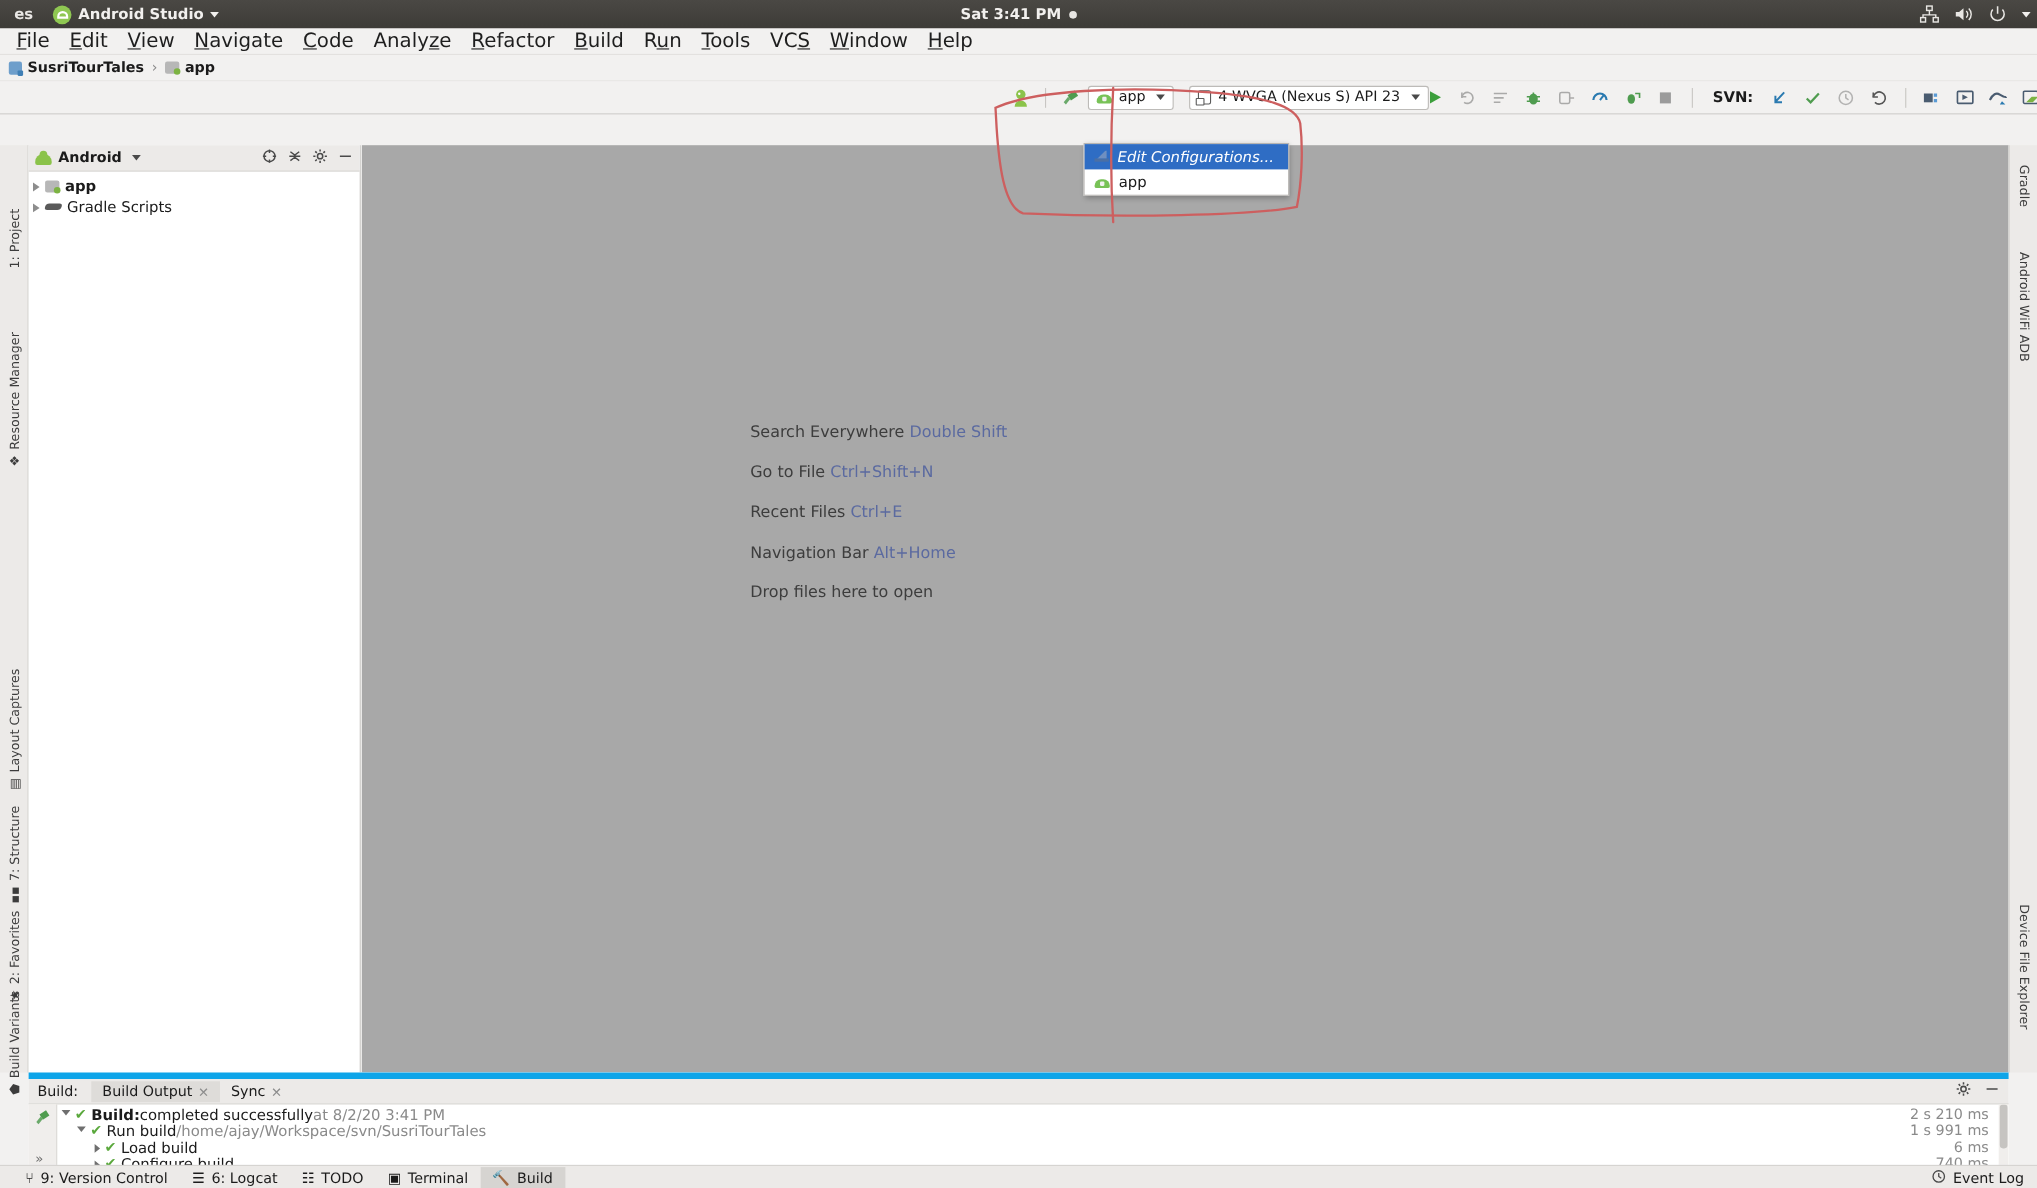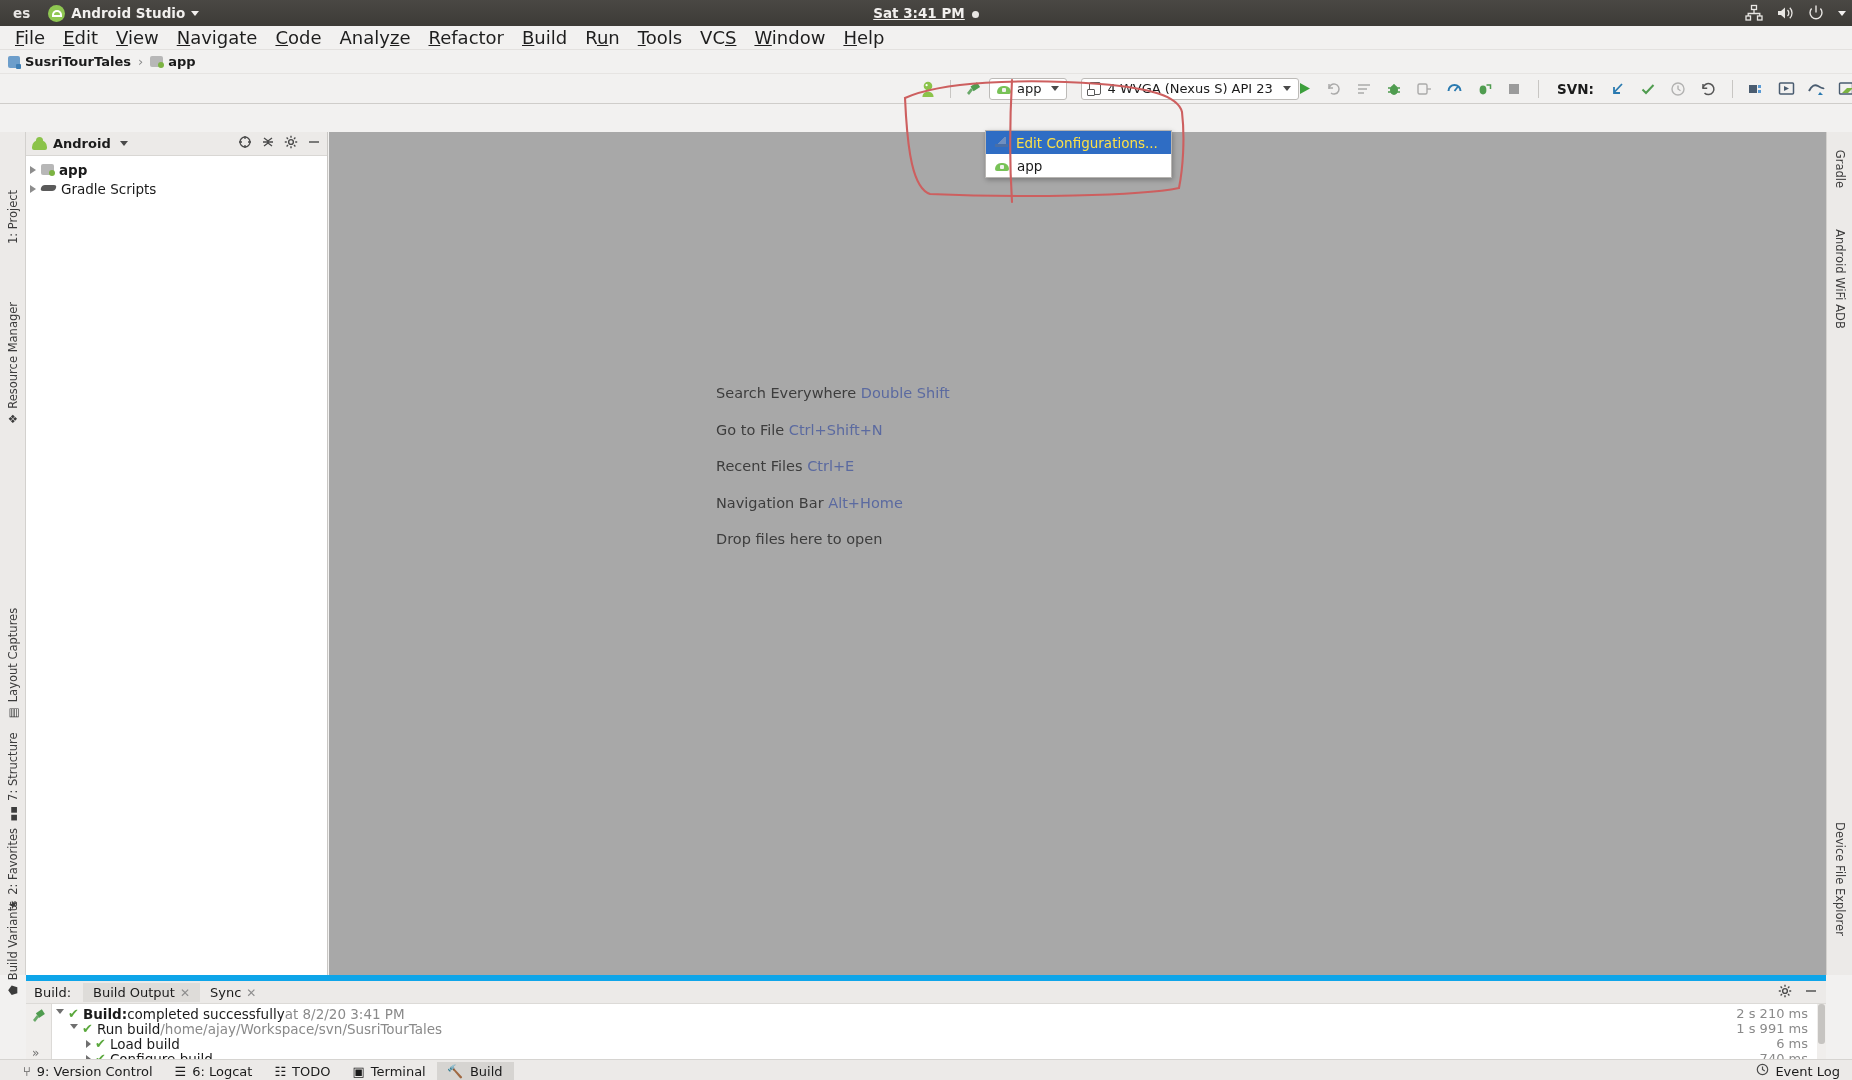--- a/index.html
+++ b/index.html
@@ -32,21 +32,21 @@
   .as-logo::after{
     content:""; position:absolute; left:5.5px; top:7px; width:6px; height:3px;
     background:#8fc752; border-radius:3px 3px 0 0;
   }
   .caret-down {
     width:0;height:0;border-left:4.5px solid transparent;border-right:4.5px solid transparent;
     border-top:5px solid #f2f0ee;
   }
   #unity-panel .center {
     position:absolute; left:0; right:0; text-align:center;
-    font-weight:bold; font-size:13.5px; pointer-events:none;text-decoration:underline;
+    font-weight:bold; font-size:13.5px; pointer-events:none;
   }
   #unity-panel .center span { pointer-events:auto; }
   #unity-panel .right {
     position:absolute; right:6px; top:0; height:26px;
     display:flex; align-items:center; gap:13px;
   }
   .tray-ico { width:18px; height:18px; display:block; }
   .rec-dot { width:7px;height:7px;border-radius:50%;background:#e8e6e3;display:inline-block;margin-left:7px; vertical-align:middle;}
 
   
@@ -139,21 +139,21 @@
   .gradle-ico::before{content:"";position:absolute;left:0;top:2px;width:15px;height:6px;background:#5a5a5a;border-radius:3px; transform:skewX(-18deg);}
 
   
   #editor {
     position:absolute; left:329px; top:0; right:26px; height:100%;
     background:#a8a8a8;
   }
   #hints {
     position:absolute; left:353px; top:254px; font-size:14.5px; color:#3d3d3d; line-height:1;
   }
-  #hints .row { margin-bottom:22px;margin-left:34px; }
+  #hints .row { margin-bottom:22px; }
   #hints .key { color:#5b6aa0; }
 
   
   #buildpanel {
     position:absolute; top:949px; left:26px; width:1800px; height:84px;
     background:#ffffff; border-top:6px solid #0ea5e9;
   }
   #bp-tabs {
     height:23px; background:#eceae8; display:flex; align-items:center;
     padding-left:8px; gap:0; font-size:13px; border-bottom:1px solid #dcdad7; position:relative;
@@ -186,21 +186,21 @@
   .btab.active { background:#d6d4d1; }
   #bottombar .right { margin-left:auto; margin-right:12px; display:flex; align-items:center; gap:6px; }
 
   
   #runmenu {
     position:absolute; left:985px; top:104px; width:187px;
     background:#ffffff; border:1px solid #b7b5b2; box-shadow:1px 2px 5px rgba(0,0,0,.28);
     z-index:40; font-size:13.5px;
   }
   #runmenu .item { height:23px; display:flex; align-items:center; gap:8px; padding:0 9px; color:#1b1b1b; }
-  #runmenu .item.sel { background:#2f6dc4; color:#fde047; }
+  #runmenu .item.sel { background:#2f6dc4; color:#ffffff;font-style:italic; }
   .pencil { width:13px;height:13px;display:inline-block;position:relative;}
   .pencil::before{content:"";position:absolute;left:0;top:8px;width:13px;height:3px;background:#4a6fa5;}
   .pencil::after{content:"";position:absolute;left:2px;top:1px;width:9px;height:7px;
                  background:linear-gradient(135deg,transparent 48%, #6f8fc0 50%);}
 
   
   #scribble { position:absolute; left:900px; top:50px; z-index:60; pointer-events:none; }
 </style>
 </head>
 <body>

